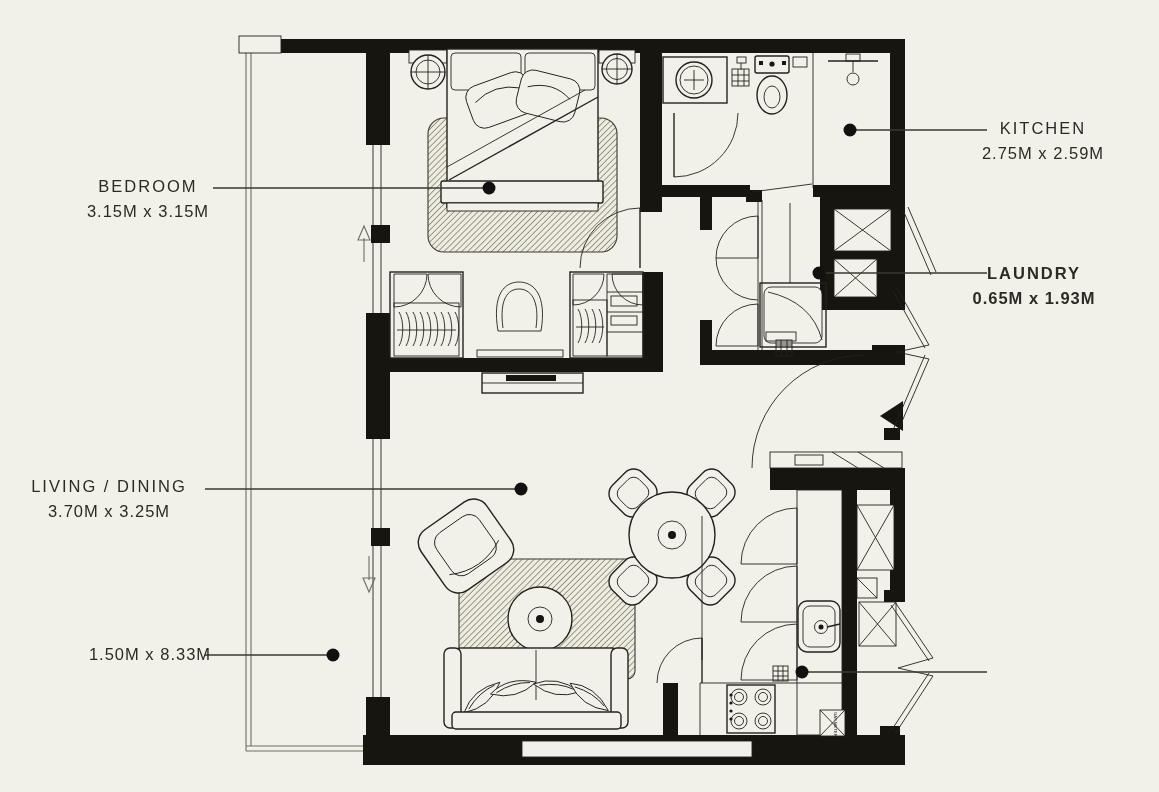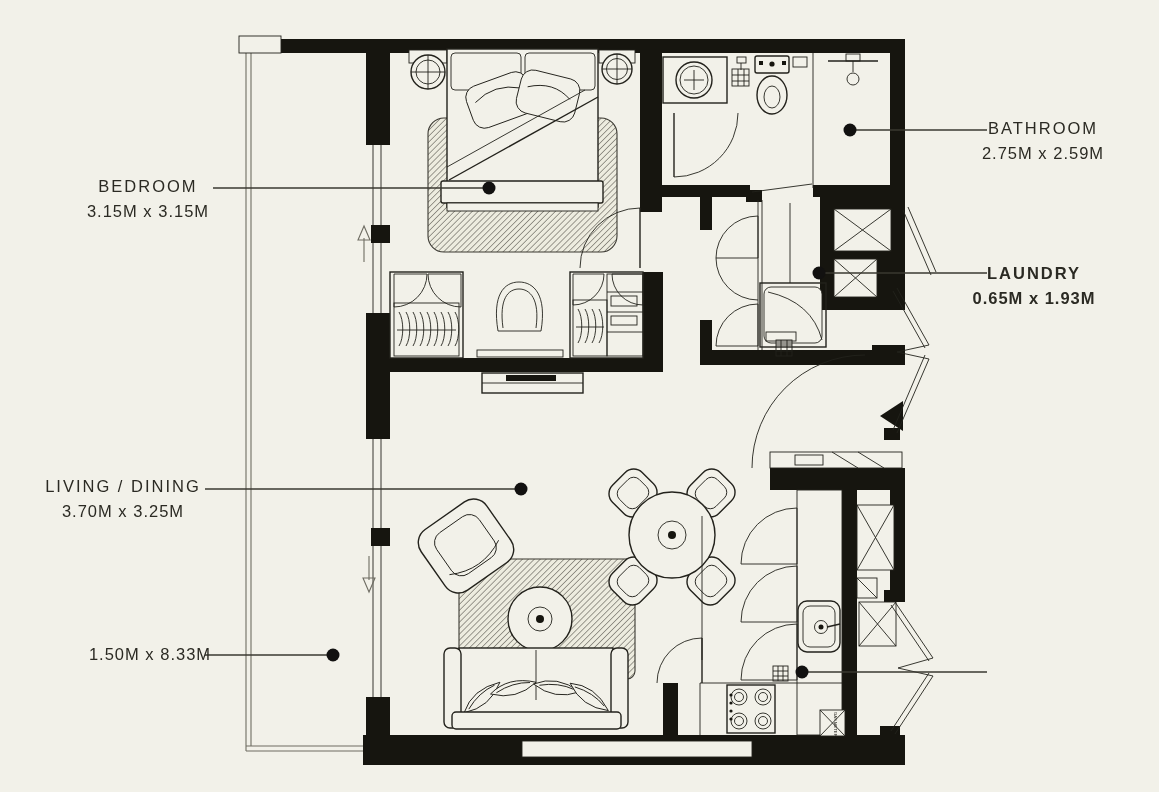--- a/index.html
+++ b/index.html
@@ -405,28 +405,28 @@
           <circle class="dot" cx="802" cy="672" r="6.5"></circle>
         </g>
   </g>
 </svg>
 
 <div class="room-label" style="left:43px;top:174px;">
   <div>BEDROOM</div>
   <div class="dims">3.15M x 3.15M</div>
 </div>
 <div class="room-label" style="left:938px;top:116px;">
-  <div>BATHROOM</div>
+  <div>KITCHEN</div>
   <div class="dims">2.75M x 2.59M</div>
 </div>
 <div class="room-label" style="left:929px;top:261px;font-weight:bold;">
   <div>LAUNDRY</div>
   <div class="dims">0.65M x 1.93M</div>
 </div>
-<div class="room-label" style="left:18px;top:474px;">
+<div class="room-label" style="left:4px;top:474px;">
   <div>LIVING / DINING</div>
   <div class="dims">3.70M x 3.25M</div>
 </div>
 <div class="room-label" style="left:45px;top:642px;">
   <div class="dims">1.50M x 8.33M</div>
 </div>
 
 </div>
 
 </body></html>

